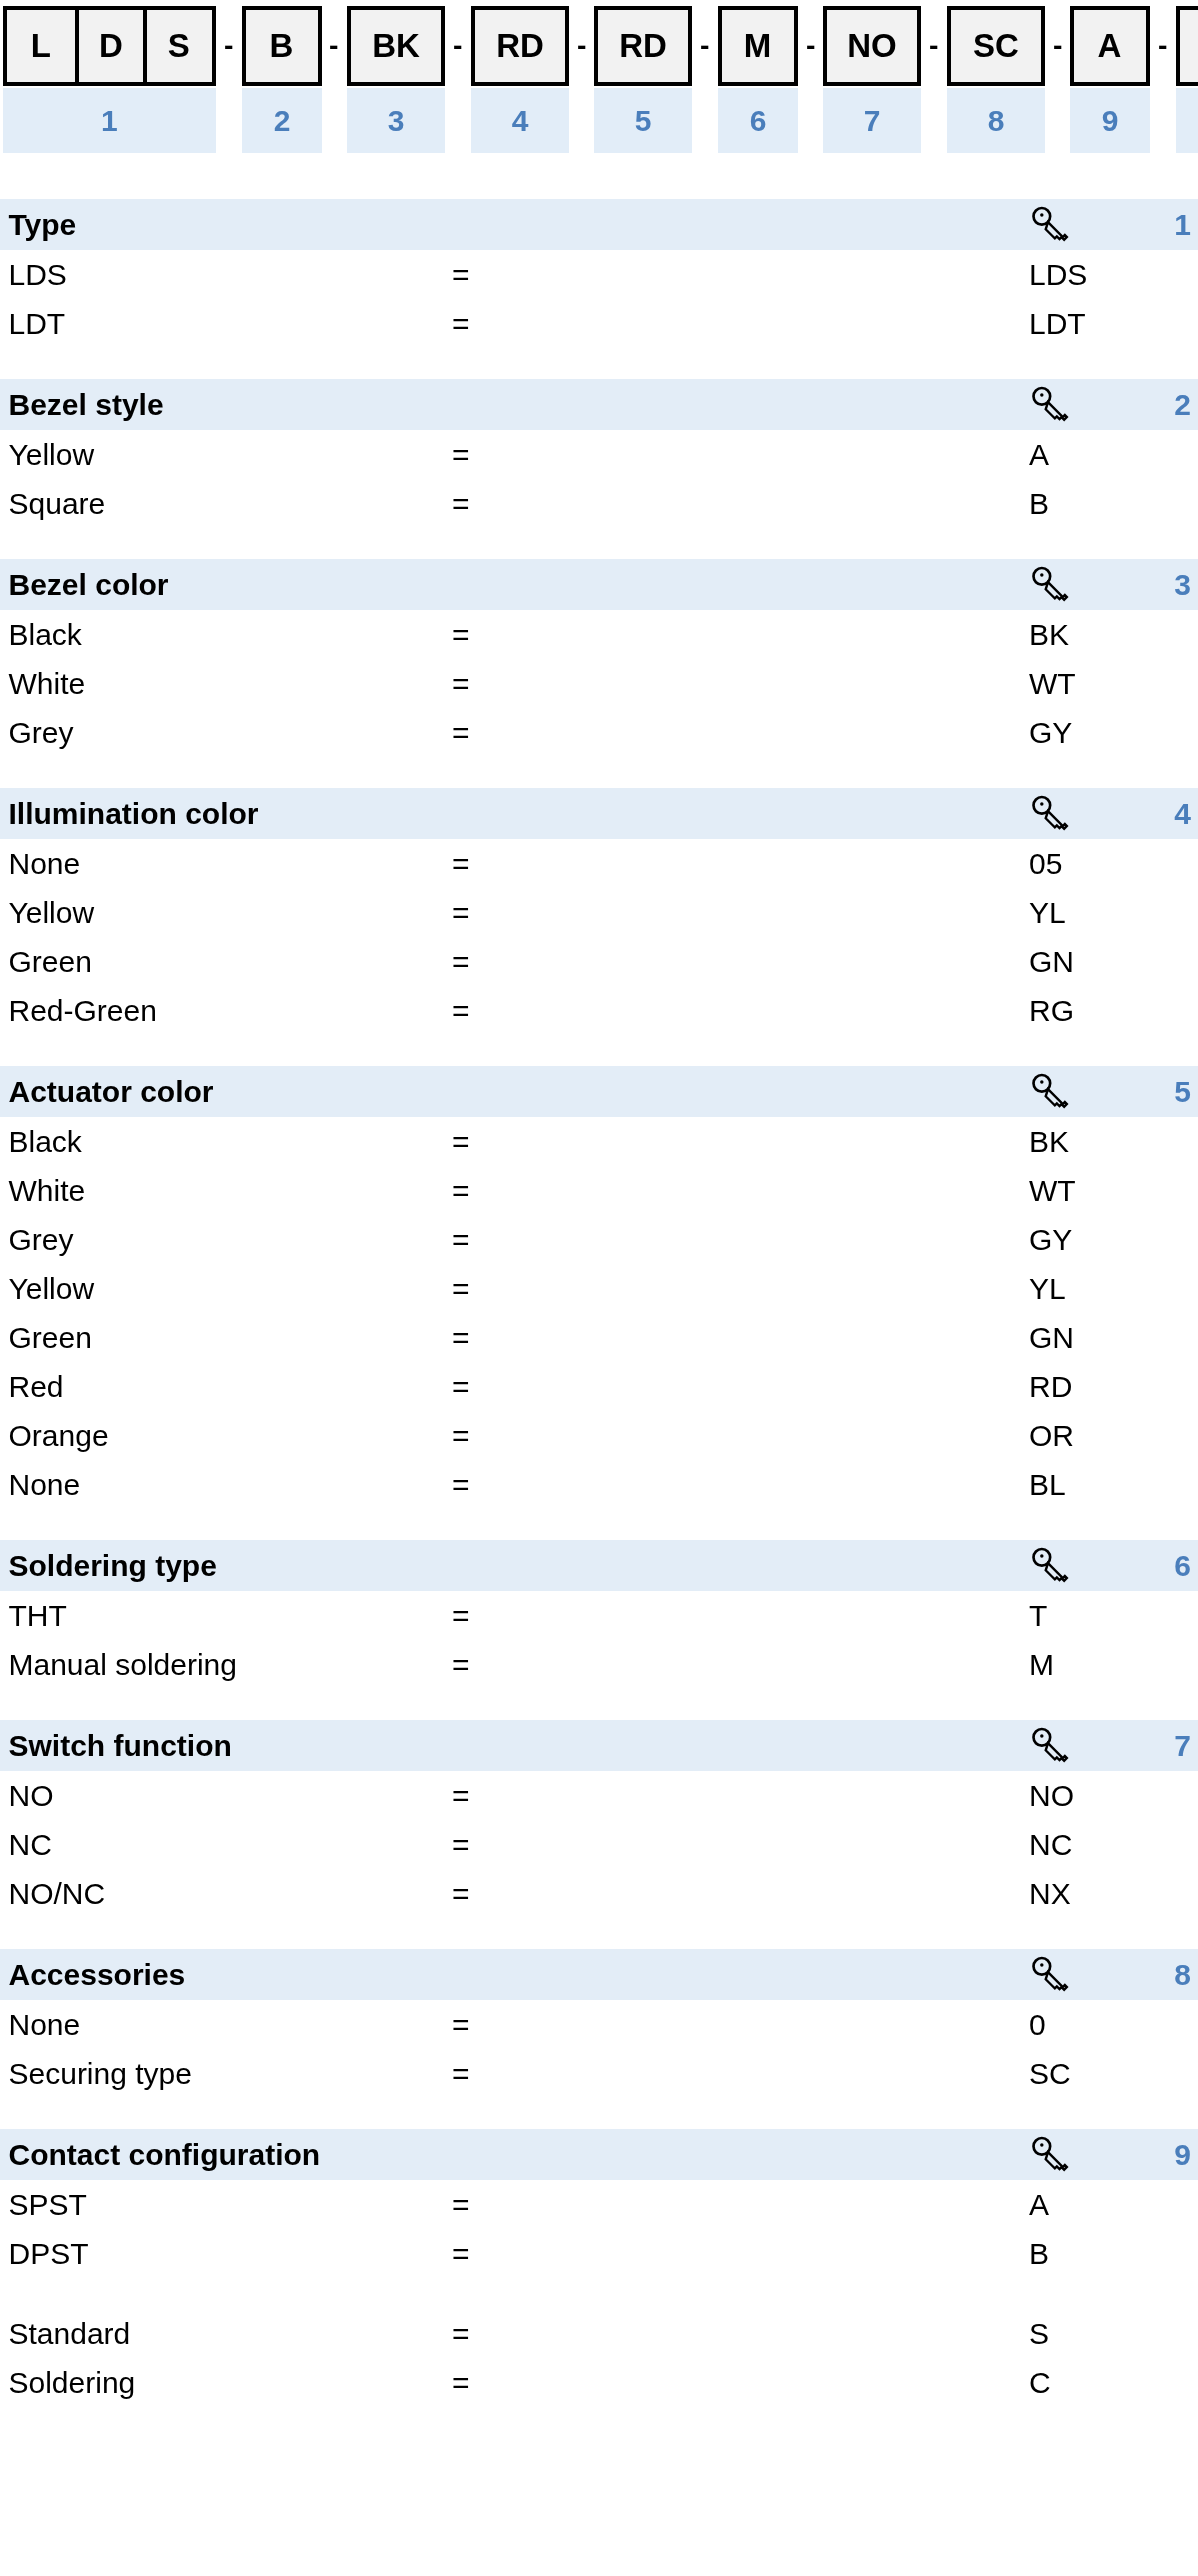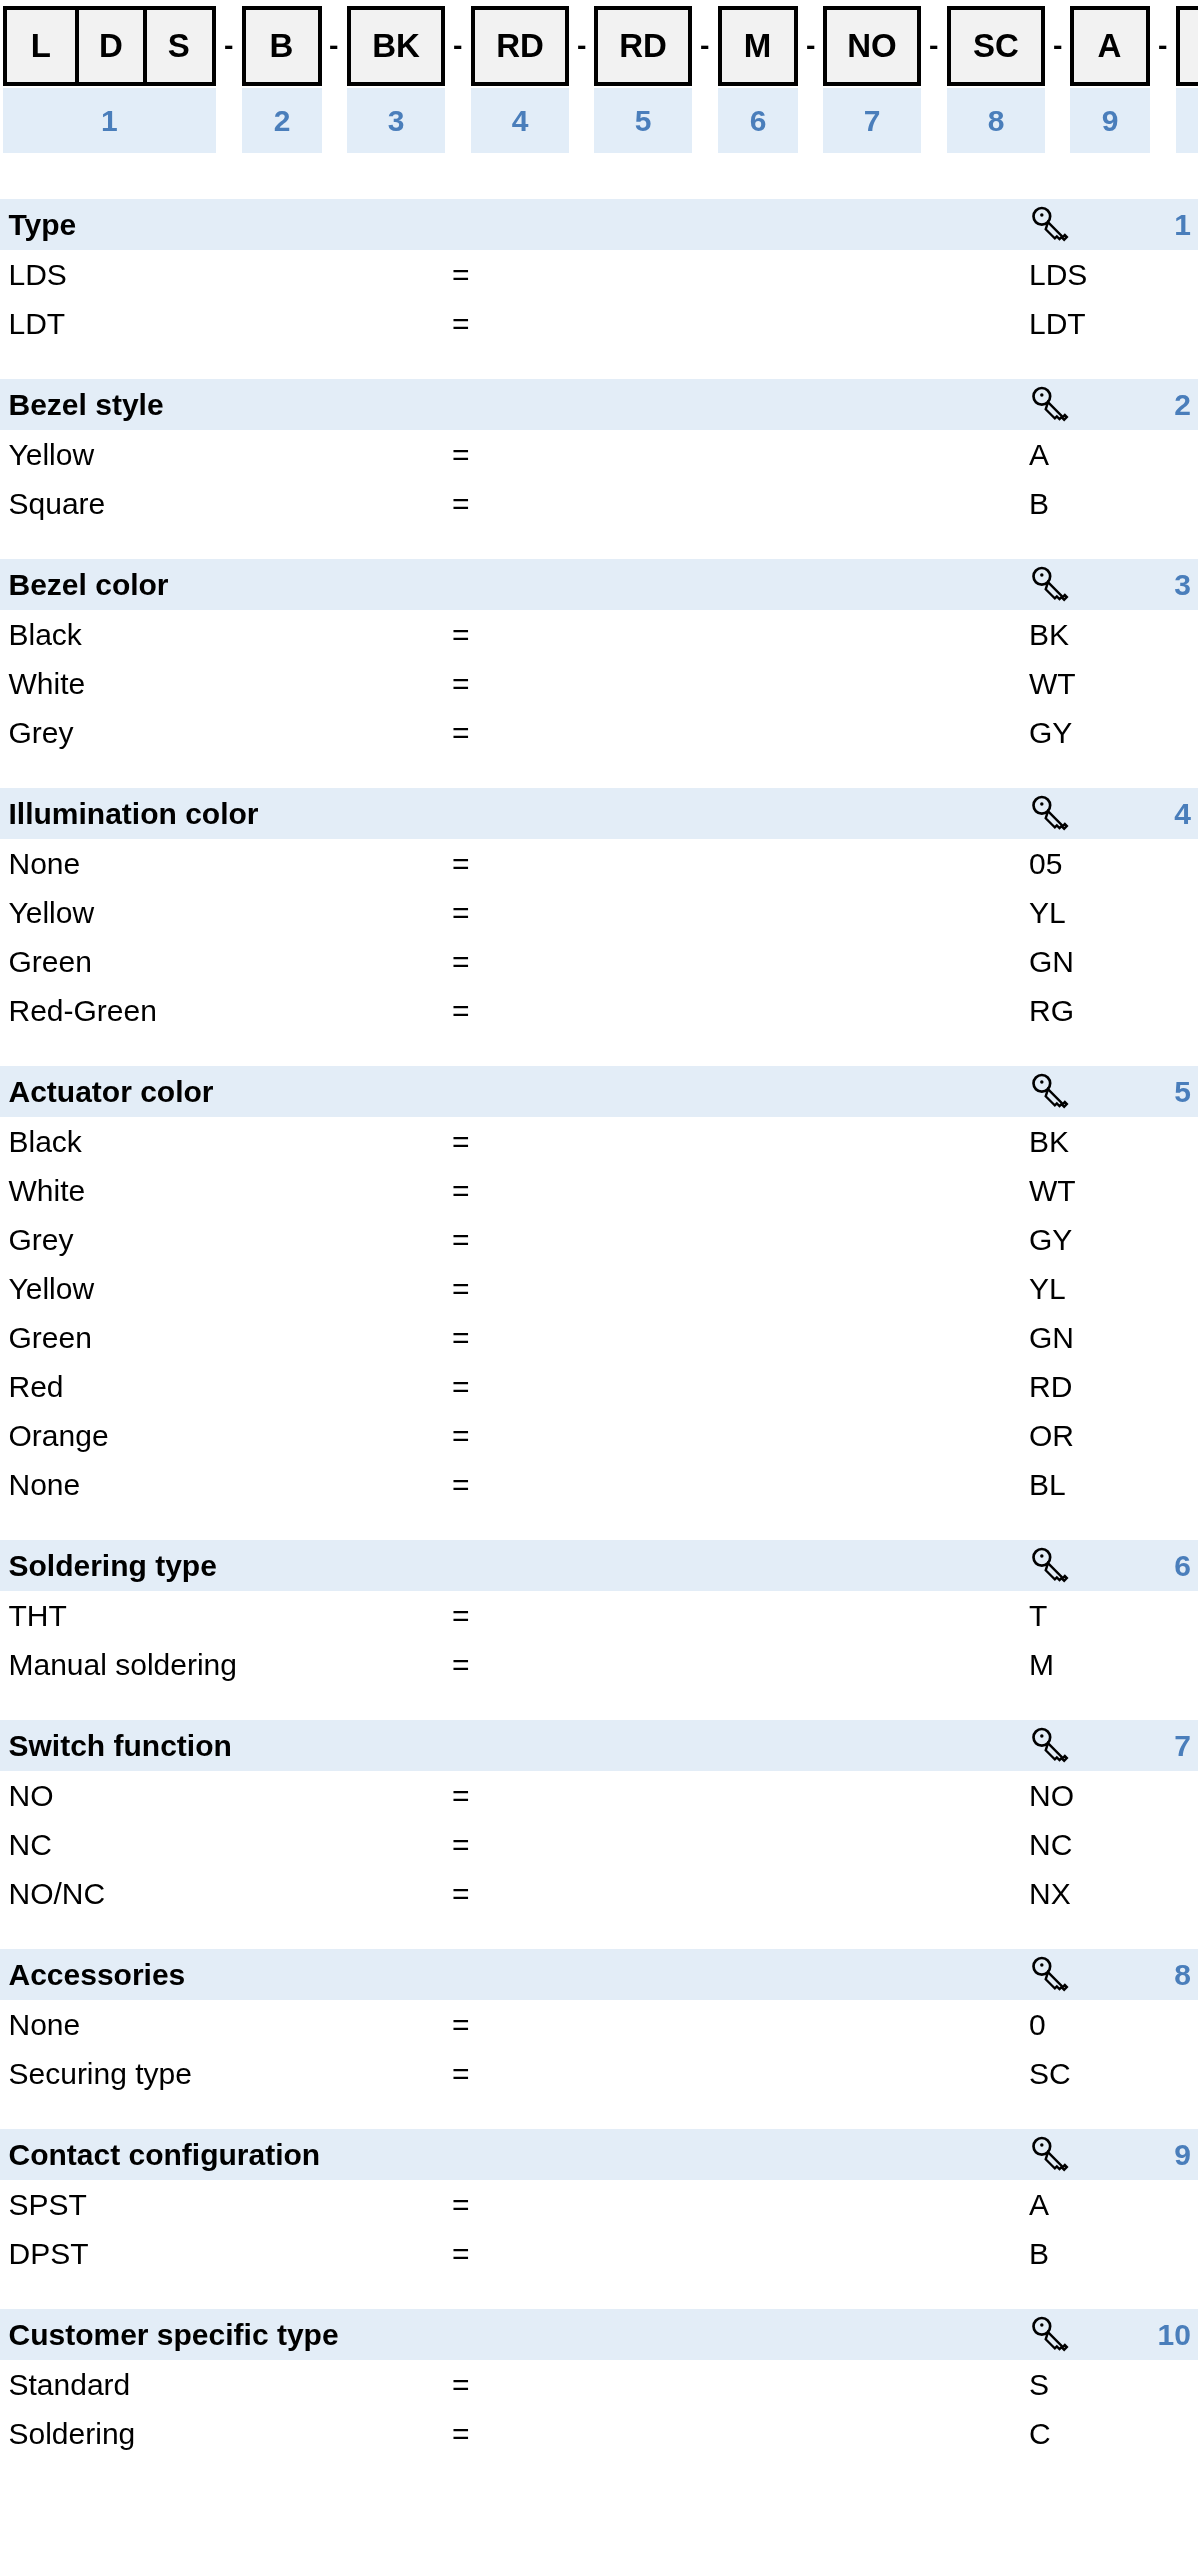--- a/index.html
+++ b/index.html
@@ -470,31 +470,20 @@
         <span class="opt-code">A</span>
       </div>
       <div class="opt-row">
         <span class="opt-label">DPST</span>
         <span class="opt-eq">=</span>
         <span class="opt-code">B</span>
       </div>
     </div>
     <div class="section-gap"></div>
     <div class="section">
-      <div class="section-header">
-        <span class="section-title">Customer specific type</span>
-        <span class="section-key-icon"><svg viewBox="0 0 64 60" width="43" height="40">
-            <g fill="none" stroke="#000000" stroke-width="4" stroke-linejoin="miter">
-              <circle cx="19" cy="17" r="12.5"></circle>
-              <circle cx="19" cy="15" r="2.6" fill="#000000" stroke="none"></circle>
-              <path d="M28.2 25.8 L50.5 48.1 L53.5 45.1 L56.5 48.1 L52.5 52.1 L48.5 48.1 L45.5 51.1 L41.5 47.1 L38.5 50.1 L34.5 46.1 L24.8 36.4 Z" stroke-width="3.6"></path>
-            </g>
-          </svg></span>
-        <span class="section-index">10</span>
-      </div>
       <div class="opt-row">
         <span class="opt-label">Standard</span>
         <span class="opt-eq">=</span>
         <span class="opt-code">S</span>
       </div>
       <div class="opt-row">
         <span class="opt-label">Soldering</span>
         <span class="opt-eq">=</span>
         <span class="opt-code">C</span>
       </div>

